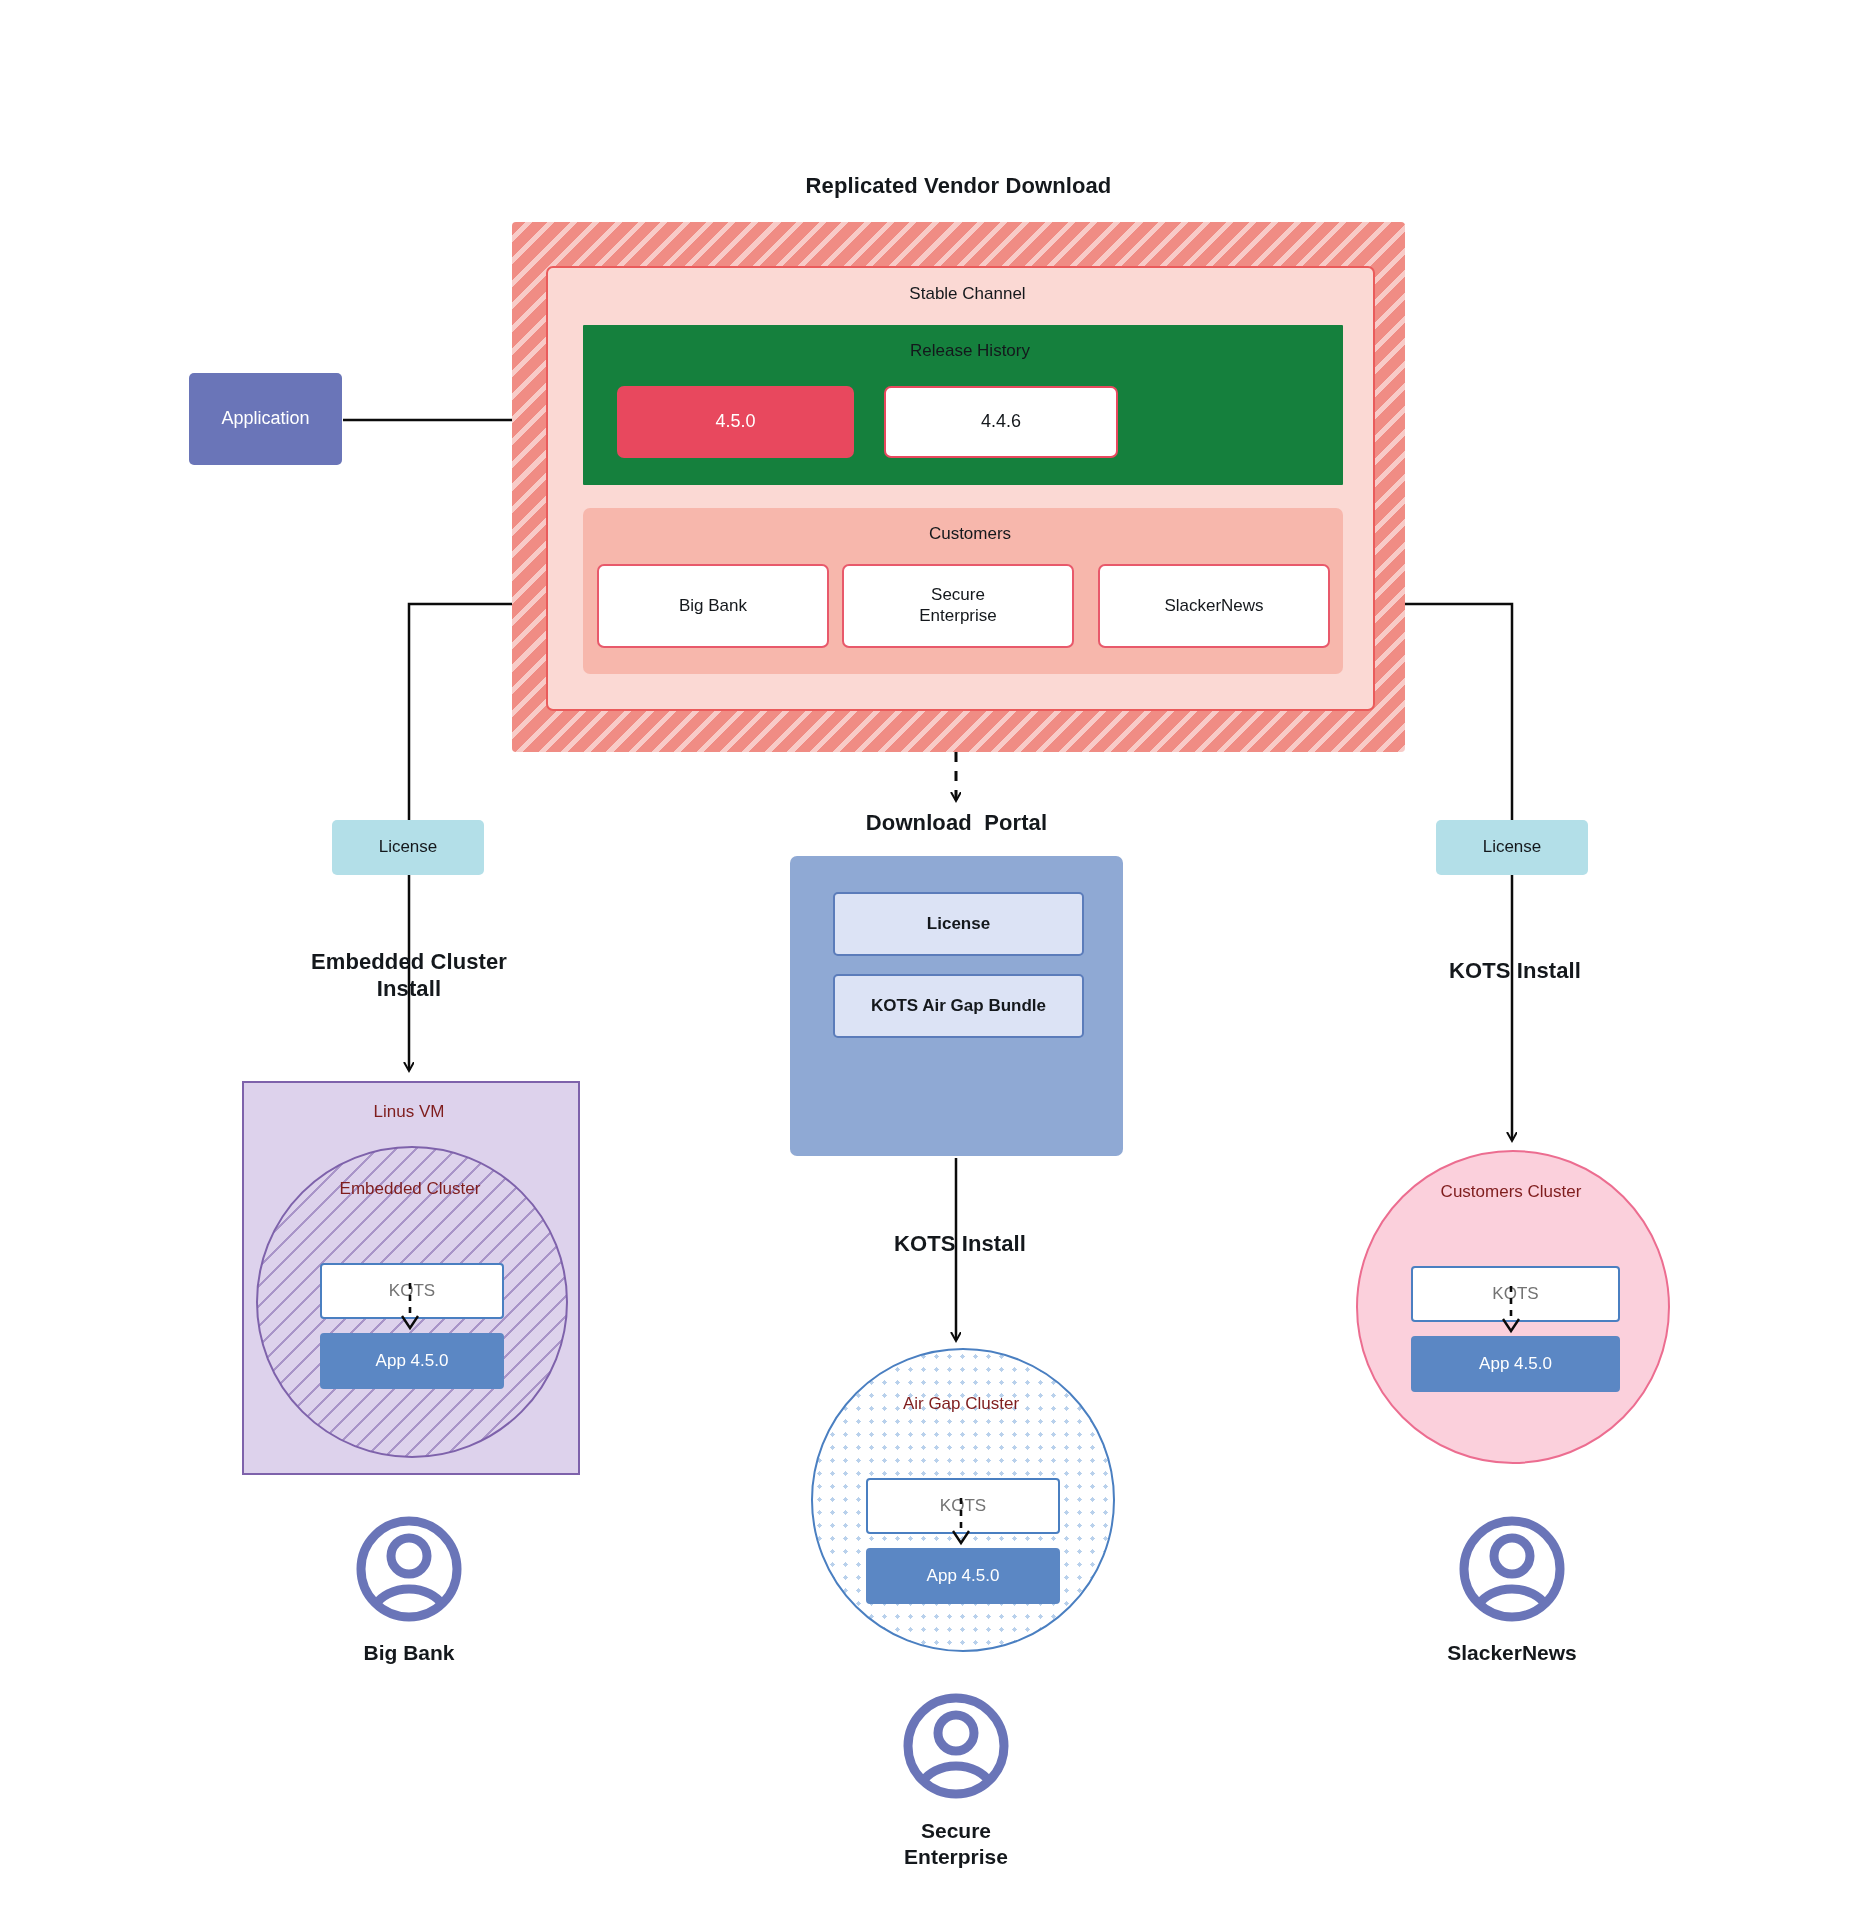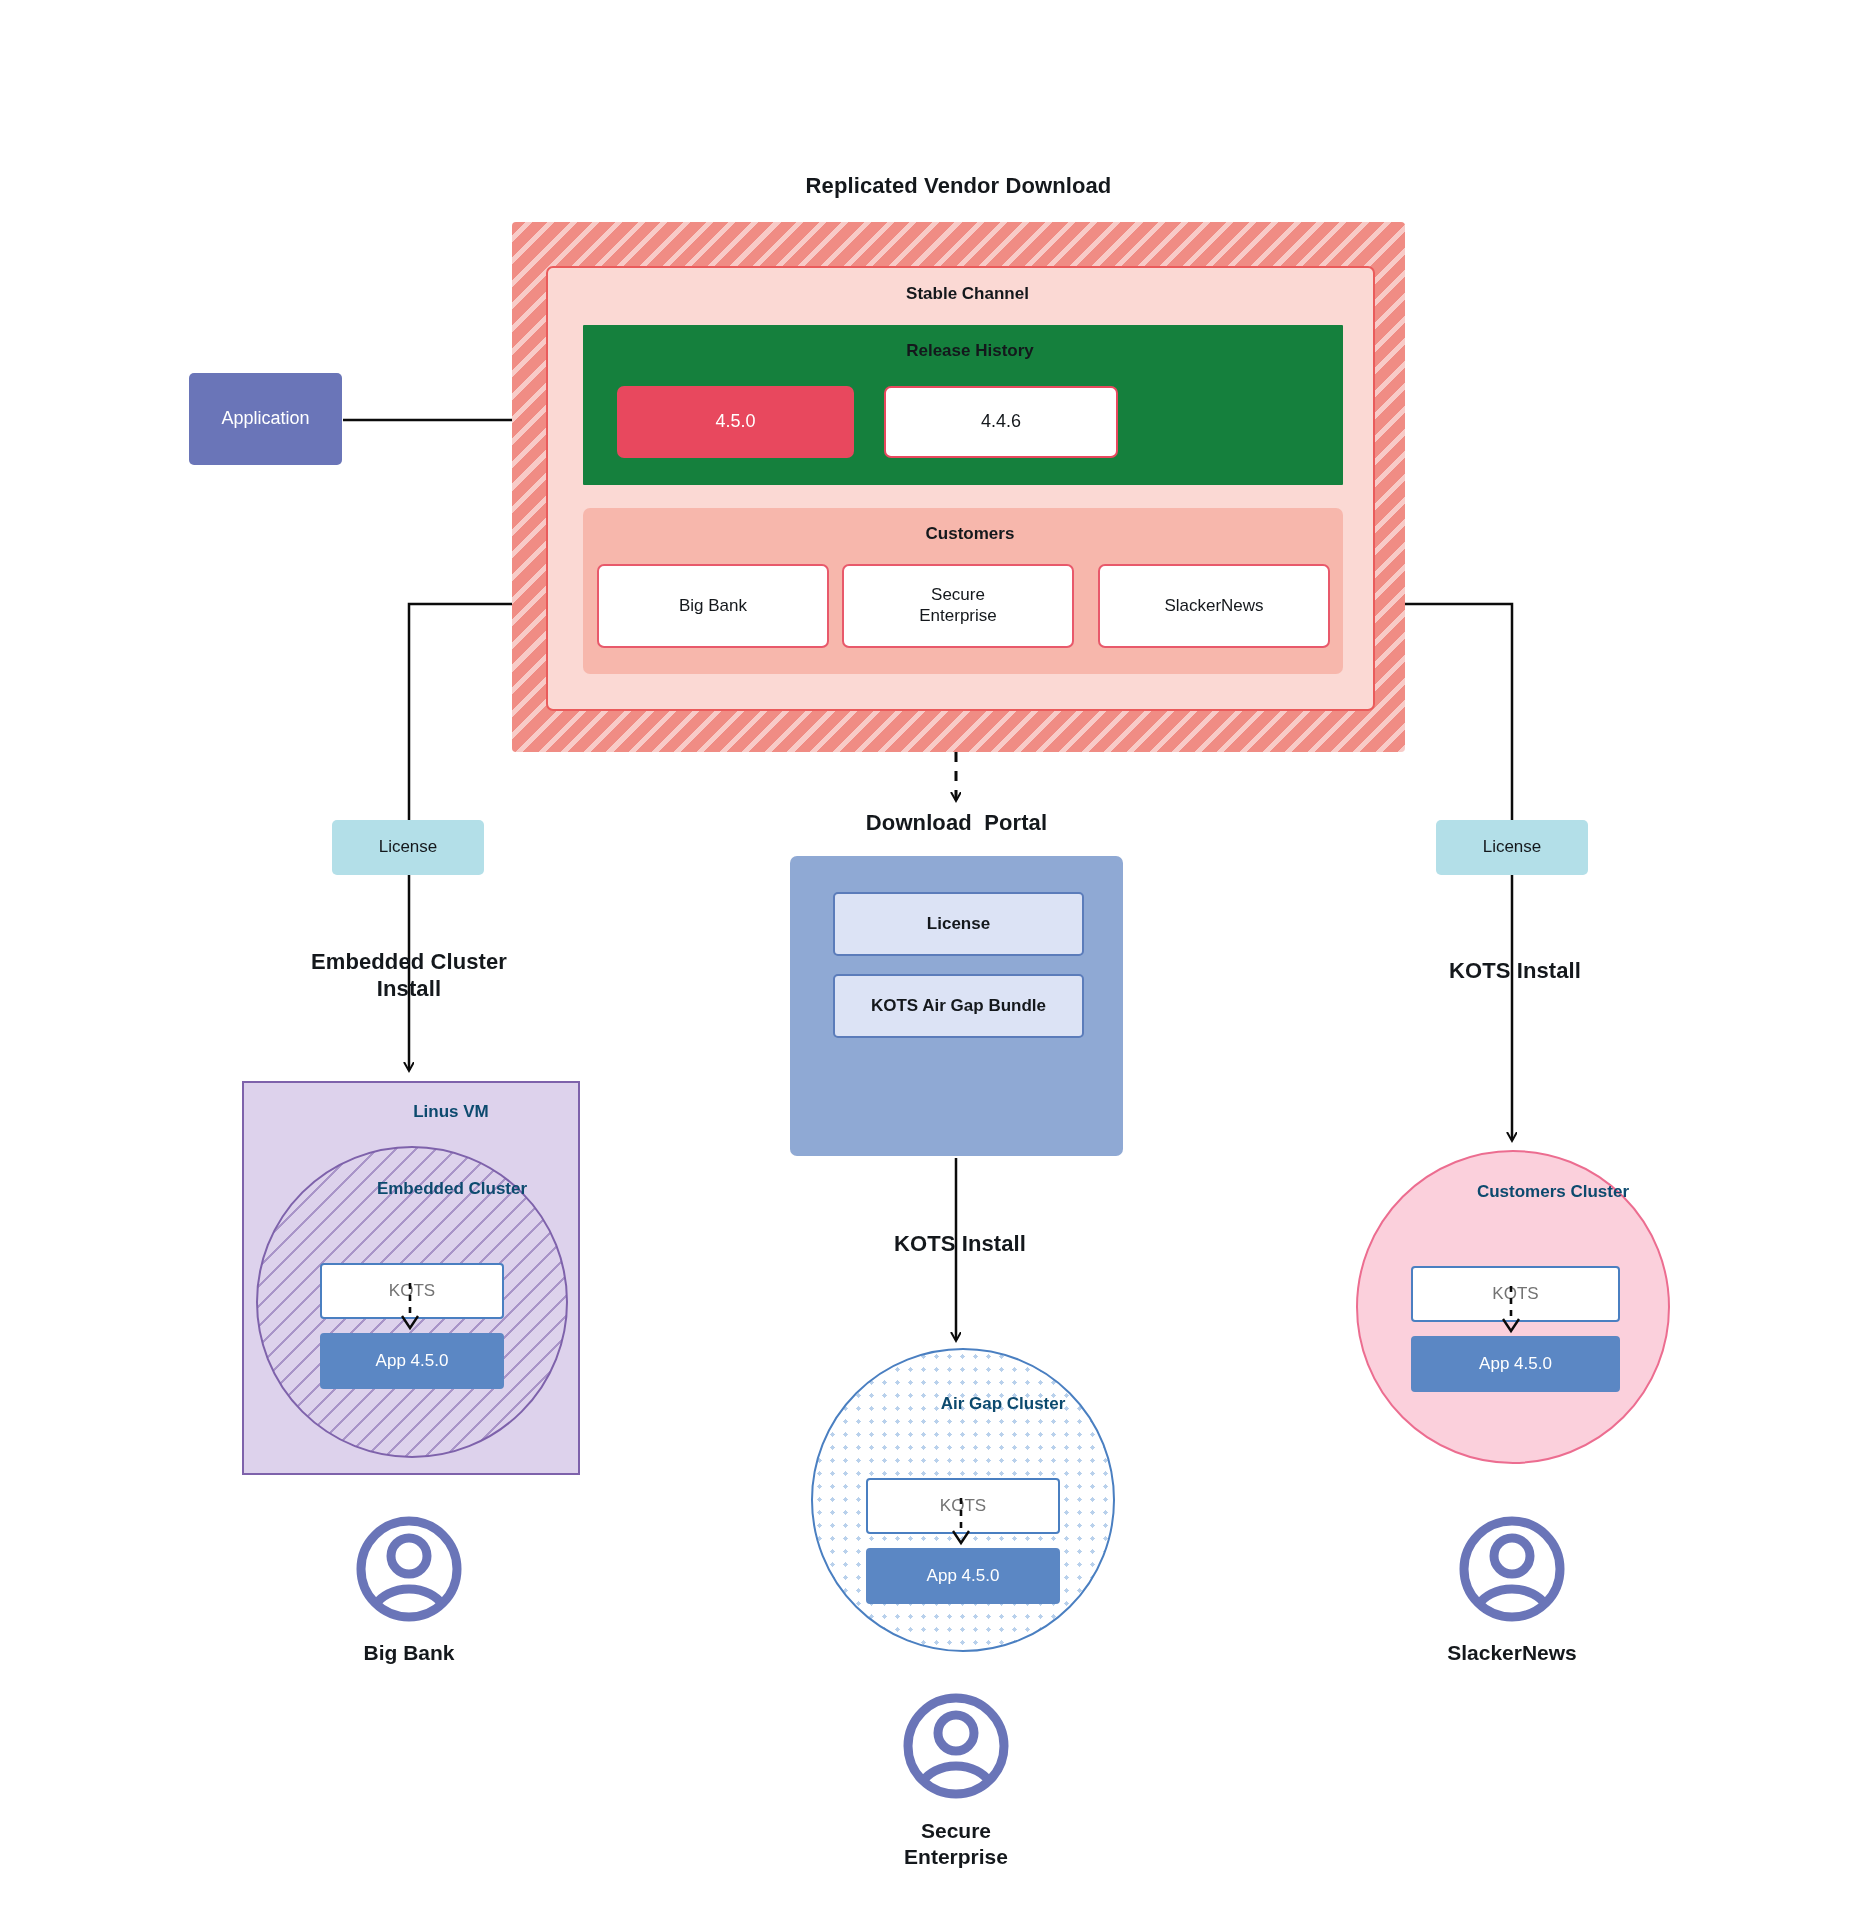--- a/index.html
+++ b/index.html
@@ -46,21 +46,21 @@
     background:#15803d;
     border-radius:1px;
   }
   #customers-band{
     left:583px;top:508px;width:760px;height:166px;
     background:#f7b7ac;
     border-radius:7px;
   }
   .sect-title{
     position:absolute;left:8px;right:0;top:16px;
-    text-align:center;font-size:17px;font-weight:700;color:#14181c;padding-left:6px;
+    text-align:center;font-size:17px;font-weight:400;color:#14181c;padding-left:6px;
   }
 
   .rel-box{
     height:68px;border-radius:7px;
   }
   .rel-current{
     background:#e8485e;border:2px solid #e8485e;color:#ffffff;
     font-size:18px;
     margin-left:20px;
   }
@@ -131,21 +131,21 @@
   
   .kots-box{
     background:#ffffff;border:2px solid #4a7fc1;border-radius:4px;
     font-size:17px;color:#737373;height:52px;margin-top:34px;
   }
   .app-box{
     background:#5b87c4;border:2px solid #5b87c4;border-radius:4px;
     font-size:17px;color:#ffffff;height:52px;
   }
   .cluster-title{
-    font-size:17px;font-weight:700;color:#0c4a6e;padding-left:42px;
+    font-size:17px;font-weight:400;color:#7f1d1d;
   }
   svg.arrowlayer{position:absolute;left:0;top:0;pointer-events:none;}
 
   
   .persona-label{
     font-size:21px;font-weight:700;color:#14181c;line-height:1.25;
   }
 </style>
 </head>
 <body>

